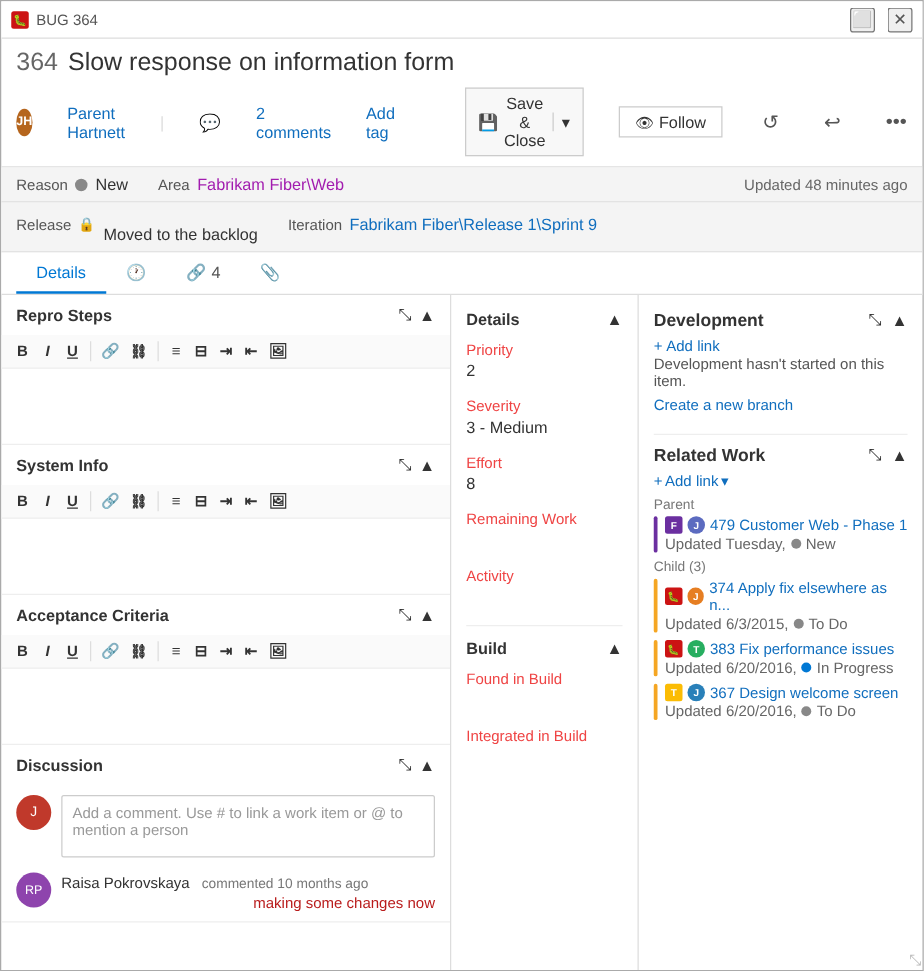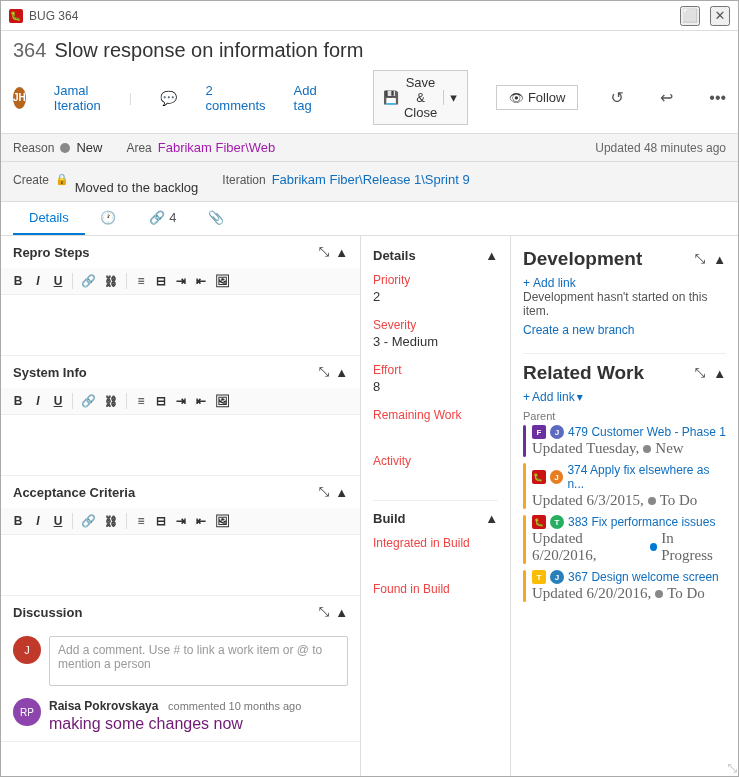--- a/index.html
+++ b/index.html
@@ -59,41 +59,41 @@
     .editor-area { min-height: 60px; padding: 8px; font-size: 12px; color: #999; }
 
     
     .discussion-section { padding: 8px 12px; }
     .comment-input-area { display: flex; gap: 8px; margin-bottom: 12px; }
     .comment-avatar { width: 28px; height: 28px; border-radius: 50%; background: #c0392b; flex-shrink: 0; display: flex; align-items: center; justify-content: center; color: #fff; font-size: 11px; }
     .comment-input-box { flex: 1; border: 1px solid #ccc; border-radius: 2px; padding: 6px 8px; font-size: 12px; color: #999; cursor: text; min-height: 50px; }
     .comment-entry { display: flex; gap: 8px; margin-top: 8px; }
     .comment-avatar-raisa { width: 28px; height: 28px; border-radius: 50%; background: #8e44ad; flex-shrink: 0; display: flex; align-items: center; justify-content: center; color: #fff; font-size: 10px; }
     .comment-body { flex: 1; }
-    .comment-author { font-weight: 700; font-size: 12px; }
+    .comment-author { font-weight: 400; font-size: 12px; }
     .comment-time { font-size: 11px; color: #777; margin-left: 6px; }
-    .comment-text { font-size: 16px; color: #701a75; margin-top: 2px; }
+    .comment-text { font-size: 12px; color: #b91c1c; margin-top: 2px; text-align: right; }
 
     
     .middle-panel { width: 150px; border-right: 1px solid #ddd; overflow-y: auto; padding: 12px; }
     .field-group { margin-bottom: 14px; }
     .field-label { font-size: 12px; color: #ef4444; margin-bottom: 2px; }
     .field-value { font-size: 13px; color: #333; font-weight: 500; }
 
     
     .right-panel { flex: 1; overflow-y: auto; padding: 12px; }
     .dev-section { margin-bottom: 16px; }
     .dev-section-header { display: flex; align-items: center; justify-content: space-between; margin-bottom: 6px; }
-    .dev-section-title { font-weight: 600; font-size: 19px; }
+    .dev-section-title { font-weight: 600; font-size: 14px; }
     .add-link-btn { color: #106ebe; font-size: 12px; cursor: pointer; display: flex; align-items: center; gap: 3px; }
     .dev-note { font-size: 12px; color: #555; margin-bottom: 4px; }
     .create-branch-link { color: #106ebe; font-size: 12px; cursor: pointer; }
     .related-item-row { display: flex; align-items: center; gap: 4px; }
     .related-item-title { font-size: 12px; color: #106ebe; cursor: pointer; }
-    .related-item-meta { font-size: 15px; color: #666; margin-top: 1px; display: flex; align-items: center; gap: 4px; font-family: Liberation Serif, serif; }
+    .related-item-meta { font-size: 12px; color: #666; margin-top: 1px; display: flex; align-items: center; gap: 4px; }
     .status-dot { width: 8px; height: 8px; border-radius: 50%; display: inline-block; }
     .status-new { background: #888; }
     .status-todo { background: #888; }
     .status-inprogress { background: #0078d4; }
     .parent-label { font-size: 11px; color: #777; margin-bottom: 3px; }
     .child-label { font-size: 11px; color: #777; margin-bottom: 3px; margin-top: 6px; }
     .related-item-wrapper { display: flex; gap: 0; margin-bottom: 6px; }
     .color-bar-purple { background: #6b2fa0; width: 3px; border-radius: 2px; flex-shrink: 0; }
     .color-bar-yellow { background: #f5a623; width: 3px; border-radius: 2px; flex-shrink: 0; }
     .related-content { padding-left: 6px; flex: 1; }
@@ -120,21 +120,21 @@
 </div>
 
 <div class="header">
   <div class="work-item-title">
     <span class="id">364</span><span>Slow response on information form</span>
   </div>
   <div class="header-actions">
     <div class="avatar-small">
         <span>JH</span>
       </div>
-    <a class="action-link">Jamal Iteration</a>
+    <a class="action-link">Parent Hartnett</a>
     <span style="color:#ddd">|</span>
     <span style="font-size:14px; color:#555;">💬</span>
     <a class="action-link">2 comments</a>
     <a class="action-link">Add tag</a>
     <div class="spacer"></div>
     <button class="save-close-btn">
       <span style="font-size:13px;">💾</span>
       <span>Save &amp; Close</span>
       <span class="dropdown-arrow">▾</span>
     </button>
@@ -155,21 +155,21 @@
     <span class="state-value">New</span>
   </div>
   <div class="state-item">
     <span class="state-label">Area</span>
     <span class="area-value">Fabrikam Fiber\Web</span>
   </div>
   <span class="updated-text">Updated 48 minutes ago</span>
 </div>
 <div class="state-bar" style="padding-top:2px; padding-bottom:6px;">
   <div class="state-item">
-    <span class="state-label">Create</span>
+    <span class="state-label">Release</span>
     <span class="lock-icon">🔒</span>
     <span class="state-value" style="font-weight:400;margin-top:16px;">Moved to the backlog</span>
   </div>
   <div class="state-item">
     <span class="state-label">Iteration</span>
     <span class="iteration-value">Fabrikam Fiber\Release 1\Sprint 9</span>
   </div>
 </div>
 
 <div class="tabs">
@@ -330,26 +330,26 @@
     </div>
 
     <div style="border-top:1px solid #eee; margin: 10px 0;"></div>
 
     <div style="display:flex; align-items:flex-start; justify-content:space-between; margin-bottom:10px;">
       <span style="font-weight:600; font-size:13px;">Build</span>
       <span>▲</span>
     </div>
 
     <div class="field-group">
+      <div class="field-label">Found in Build</div>
+      <div class="field-value" style="min-height:16px;"></div>
+    </div>
+
+    <div class="field-group">
       <div class="field-label">Integrated in Build</div>
-      <div class="field-value" style="min-height:16px;"></div>
-    </div>
-
-    <div class="field-group">
-      <div class="field-label">Found in Build</div>
       <div class="field-value" style="min-height:16px;"></div>
     </div>
   </div>
 
   <div class="right-panel">
 
     <div class="dev-section">
       <div class="dev-section-header">
         <span class="dev-section-title">Development</span>
         <div style="display:flex; gap:8px; align-items:center;">
@@ -396,20 +396,21 @@
             </span>
           </div>
           <div class="related-item-meta">
             <span>Updated Tuesday,</span>
             <span class="status-dot status-new"></span>
             <span>New</span>
           </div>
         </div>
       </div>
 
+      <div class="child-label">Child (3)</div>
 
       <div class="related-item-wrapper">
         <div class="color-bar-yellow"></div>
         <div class="related-content">
           <div class="related-item-row">
             <div class="bug-icon" style="width:14px;height:14px;font-size:8px;">🐛</div>
             <div class="avatar-small" style="width:14px; height:14px; font-size:8px; background:#e67e22;">J</div>
             <span class="related-item-title">
               <span>374</span>
               <span>Apply fix elsewhere as n...</span>

